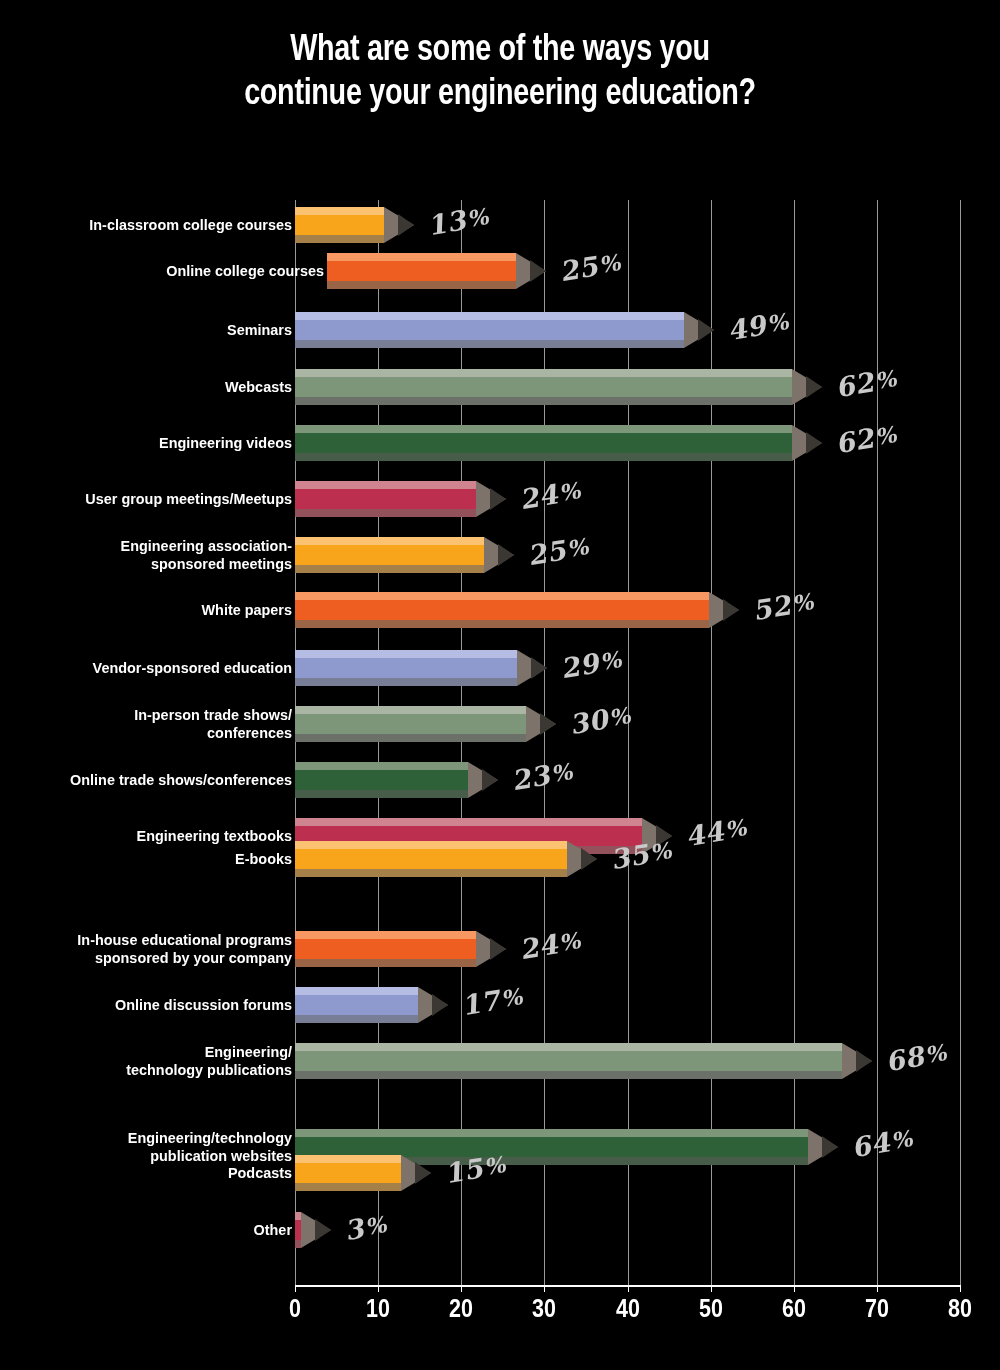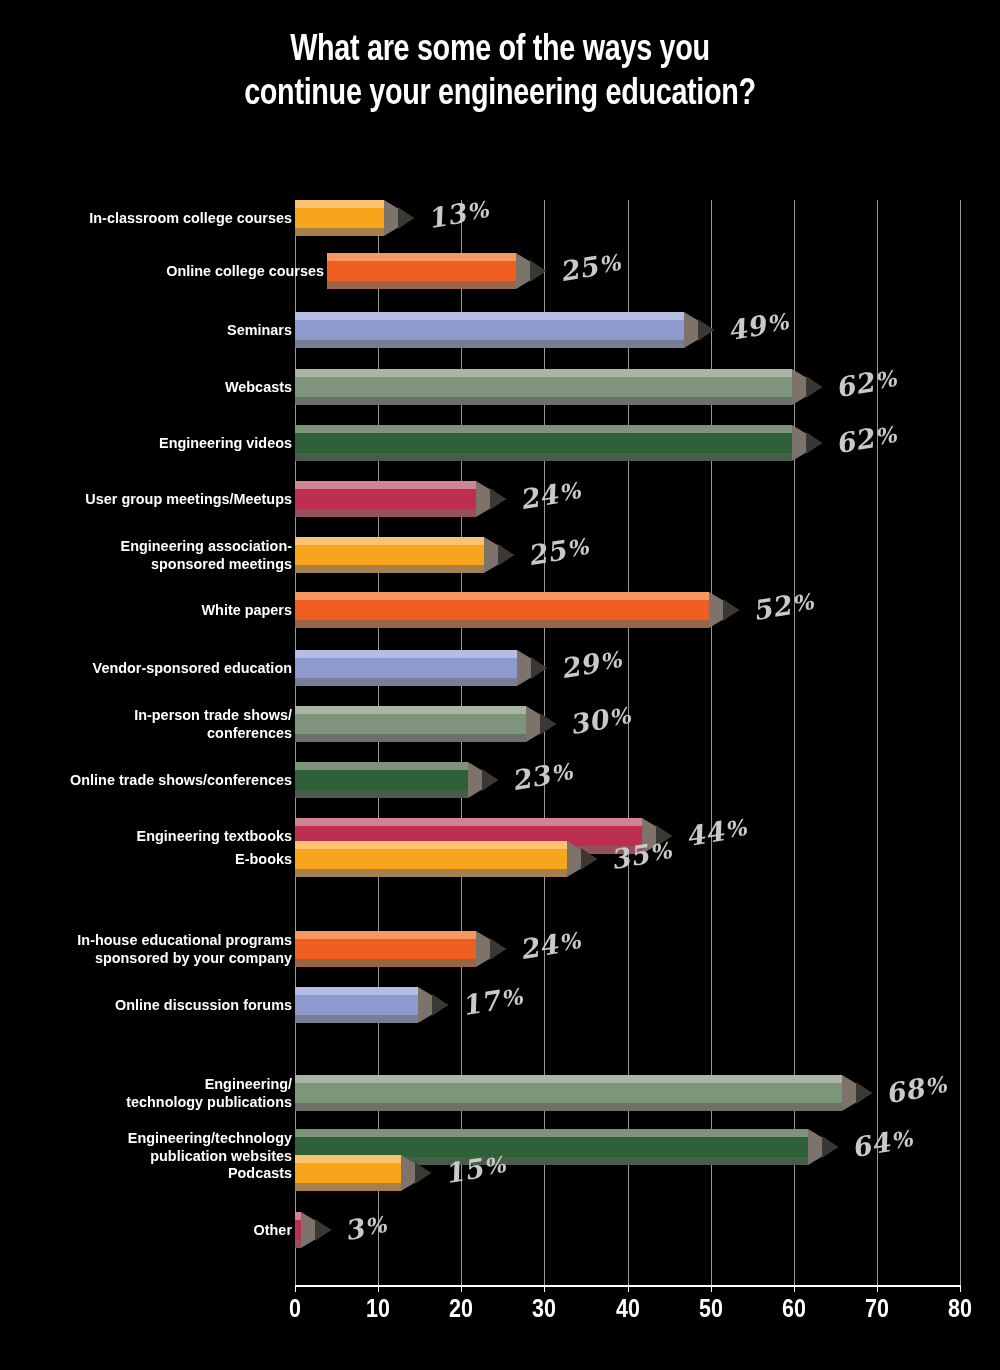--- a/index.html
+++ b/index.html
@@ -141,21 +141,21 @@
     <div class="gridline" style="left: 332.5px;"></div>
     <div class="gridline" style="left: 415.625px;"></div>
     <div class="gridline" style="left: 498.75px;"></div>
     <div class="gridline" style="left: 581.875px;"></div>
     <div class="gridline" style="left: 665px;"></div>
   </div>
 
 <div id="axis-line"></div>
 
 <div id="rows">
-    <div class="row" style="top: 200px;">
+    <div class="row" style="top: 207px;">
       <div class="cat-label" style="top: 9px;">In-classroom college courses</div>
       <div class="bar" style="left: 295px; width: 89.4625px;">
         <div class="band top" style="background: rgb(251, 194, 114);"></div>
         <div class="band mid" style="background: rgb(248, 165, 27);"></div>
         <div class="band bot" style="background: rgb(165, 128, 73);"></div>
       </div>
       <div class="tip" style="left: 384.462px;">
         <div class="cone" style="border-left-color: rgb(125, 115, 106);"></div>
         <div class="lead" style="border-left-color: rgb(59, 55, 51);"></div>
       </div>
@@ -384,21 +384,21 @@
       </div>
       <div class="tip" style="left: 417.712px;">
         <div class="cone" style="border-left-color: rgb(125, 115, 106);"></div>
         <div class="lead" style="border-left-color: rgb(59, 55, 51);"></div>
       </div>
       <div class="val-label" style="left: 463.712px; color: rgb(201, 201, 201);">
         <span>17</span>
         <span class="pct">%</span>
       </div>
     </div>
-    <div class="row" style="top: 1043px; margin-top: 32px;">
+    <div class="row" style="top: 1043px;">
       <div class="cat-label" style="top: 0px;">Engineering/
 technology publications</div>
       <div class="bar" style="left: 295px; width: 546.65px;">
         <div class="band top" style="background: rgb(170, 181, 163);"></div>
         <div class="band mid" style="background: rgb(125, 149, 121);"></div>
         <div class="band bot" style="background: rgb(107, 112, 105);"></div>
       </div>
       <div class="tip" style="left: 841.65px;">
         <div class="cone" style="border-left-color: rgb(125, 115, 106);"></div>
         <div class="lead" style="border-left-color: rgb(59, 55, 51);"></div>

